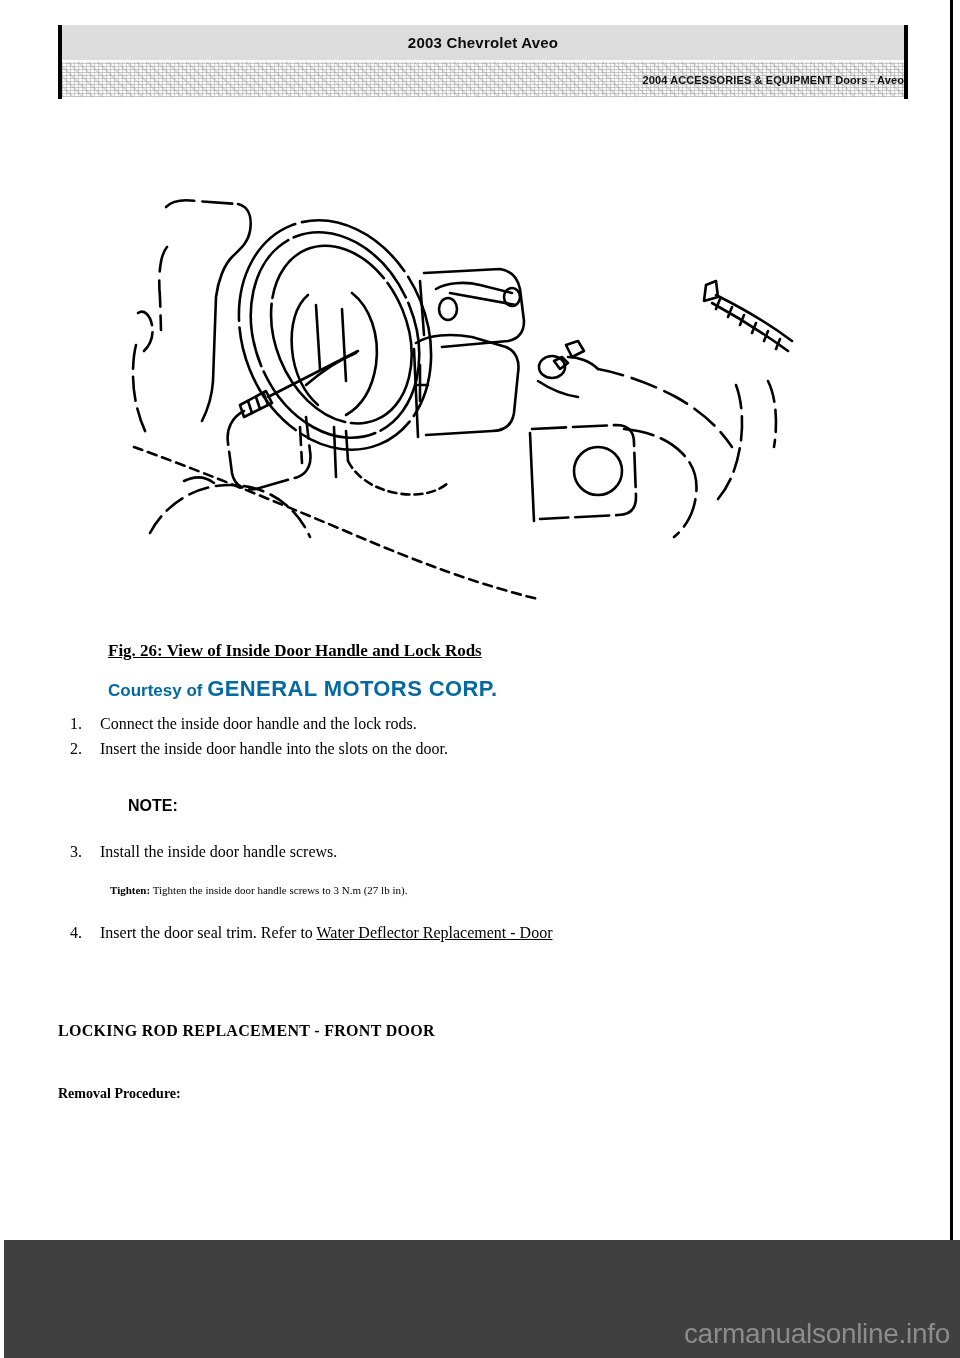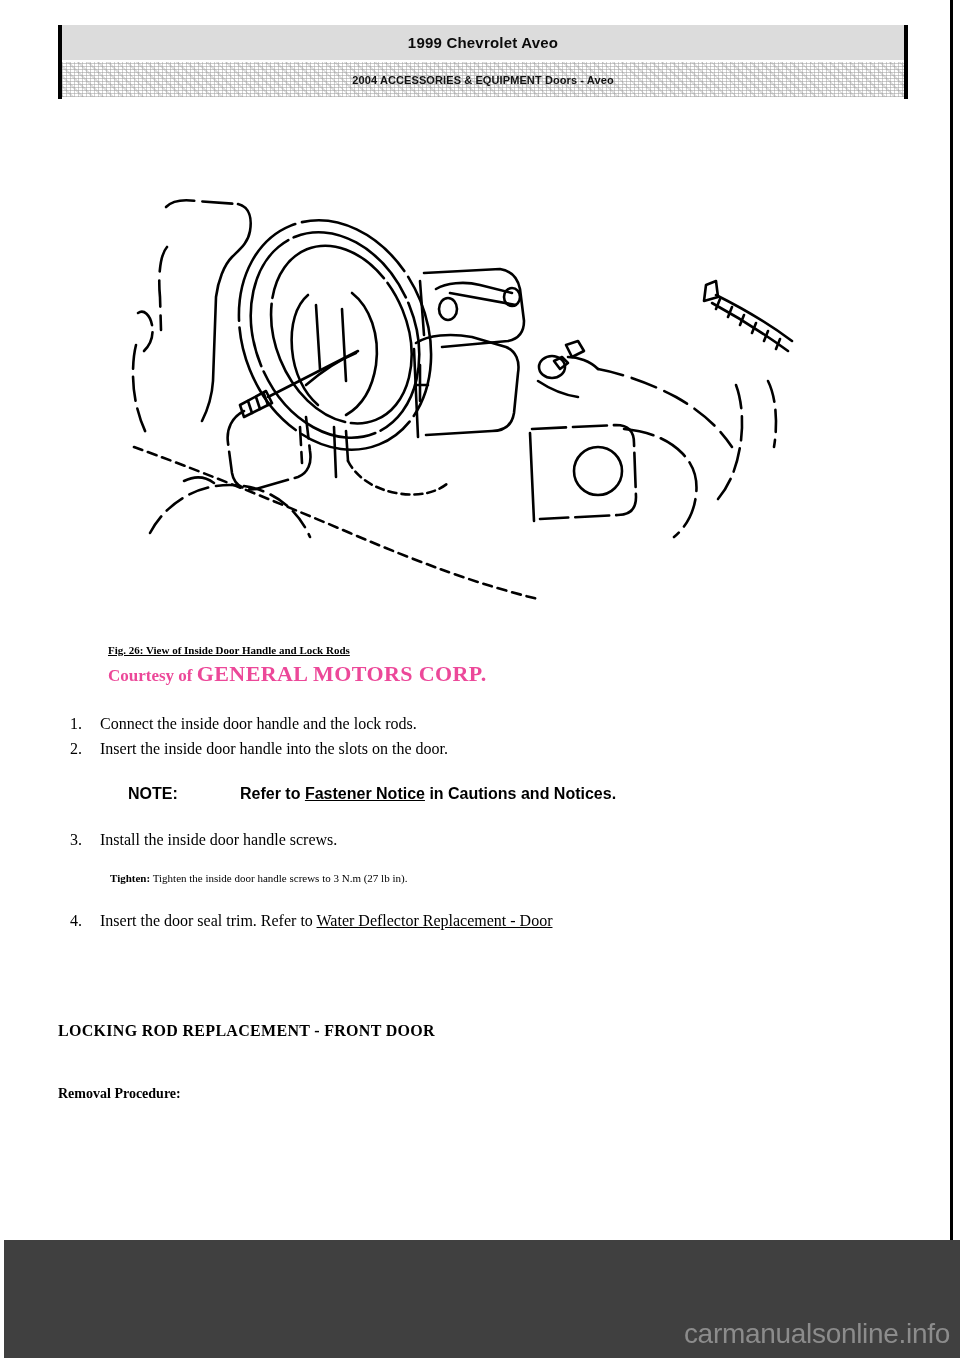--- a/index.html
+++ b/index.html
@@ -54,21 +54,21 @@
     font-size: 15px;
     color: #0b0b0b;
     letter-spacing: 0.2px;
     text-align: center;
   }
   #header-sub-row {
     height: 35px;
     position: relative;
     display: flex;
     align-items: center;
-    justify-content: center;
+    justify-content: flex-end;
     background-color: #ffffff;
     background-image:
       repeating-linear-gradient(0deg, rgba(160,160,160,0.55) 0px, rgba(160,160,160,0.55) 1px, rgba(255,255,255,0) 1px, rgba(255,255,255,0) 3px),
       repeating-linear-gradient(90deg, rgba(150,150,150,0.45) 0px, rgba(150,150,150,0.45) 1px, rgba(255,255,255,0) 1px, rgba(255,255,255,0) 4px),
       repeating-linear-gradient(45deg, rgba(170,170,170,0.35) 0px, rgba(170,170,170,0.35) 2px, rgba(255,255,255,0) 2px, rgba(255,255,255,0) 7px);
   }
   #header-sub-text {
     font-family: "Liberation Sans", "DejaVu Sans", sans-serif;
     font-weight: bold;
     font-size: 11px;
@@ -92,34 +92,34 @@
 
   
   #caption-block {
     position: absolute;
     left: 108px;
     top: 640px;
     width: 720px;
   }
   #caption-title {
     font-family: "Liberation Serif", "DejaVu Serif", serif;
-    font-size: 11px;
+    font-size: 17px;
     font-weight: bold;
     color: #000000;
     text-decoration: underline;
     display: inline-block;
     line-height: 1.25;
   }
   #caption-courtesy {
-    font-family: Liberation Serif, serif;
+    font-family: Liberation Sans, sans-serif;
     font-size: 17px;
     font-weight: bold;
-    color: #ec4899;
+    color: #0369a1;
     line-height: 1.25;
-    margin-top: 2px;
+    margin-top: 14px;
   }
   #caption-courtesy .gm {
     font-size: 22px;
     letter-spacing: 0.4px;
   }
 
   
   #procedure {
     position: absolute;
     left: 70px;
@@ -137,21 +137,21 @@
   .step-num {
     width: 30px;
     flex: 0 0 30px;
     text-align: left;
   }
   .step-text { flex: 1; }
   .step-text u { text-decoration: underline; }
 
   .note-block {
     display: flex;
-    margin: 22px 0 22px 58px;
+    margin: 34px 0 22px 58px;
     font-family: "Liberation Sans", "DejaVu Sans", sans-serif;
     font-weight: bold;
     font-size: 16px;
     line-height: 1.45;
   }
   .note-label { flex: 0 0 112px; }
   .note-body { flex: 1; max-width: 425px; }
   .note-body u { text-decoration: underline; }
 
   .tighten-block {
@@ -203,21 +203,21 @@
     white-space: nowrap;
   }
 </style>
 </head>
 <body>
 
 <div id="page-sheet">
 
   <div id="header-table">
     <div id="header-title-row">
-      <span id="header-title-text">1999 Chevrolet Aveo</span>
+      <span id="header-title-text">2003 Chevrolet Aveo</span>
     </div>
     <div id="header-sub-row">
       <span id="header-sub-text">2004 ACCESSORIES &amp; EQUIPMENT Doors - Aveo</span>
     </div>
   </div>
 
   <div id="figure-area">
     <svg id="figure-svg" viewBox="0 0 680 420" xmlns="http://www.w3.org/2000/svg">
       <g fill="none" stroke="#000000" stroke-width="2.6" stroke-linecap="round" stroke-linejoin="round">
 
@@ -315,21 +315,20 @@
       <span class="step-text">Connect the inside door handle and the lock rods.</span>
     </div>
 
     <div class="step">
       <span class="step-num">2.</span>
       <span class="step-text">Insert the inside door handle into the slots on the door.</span>
     </div>
 
     <div class="note-block">
       <span class="note-label">NOTE:</span>
-      <span class="note-body"><span>Refer to </span><u>Fastener Notice</u><span> in Cautions and Notices.</span></span>
     </div>
 
     <div class="step">
       <span class="step-num">3.</span>
       <span class="step-text">Install the inside door handle screws.</span>
     </div>
 
     <div class="tighten-block">
       <span class="tighten-label">Tighten:</span><span> Tighten the inside door handle screws to 3 N.m (27 lb in).</span>
     </div>

